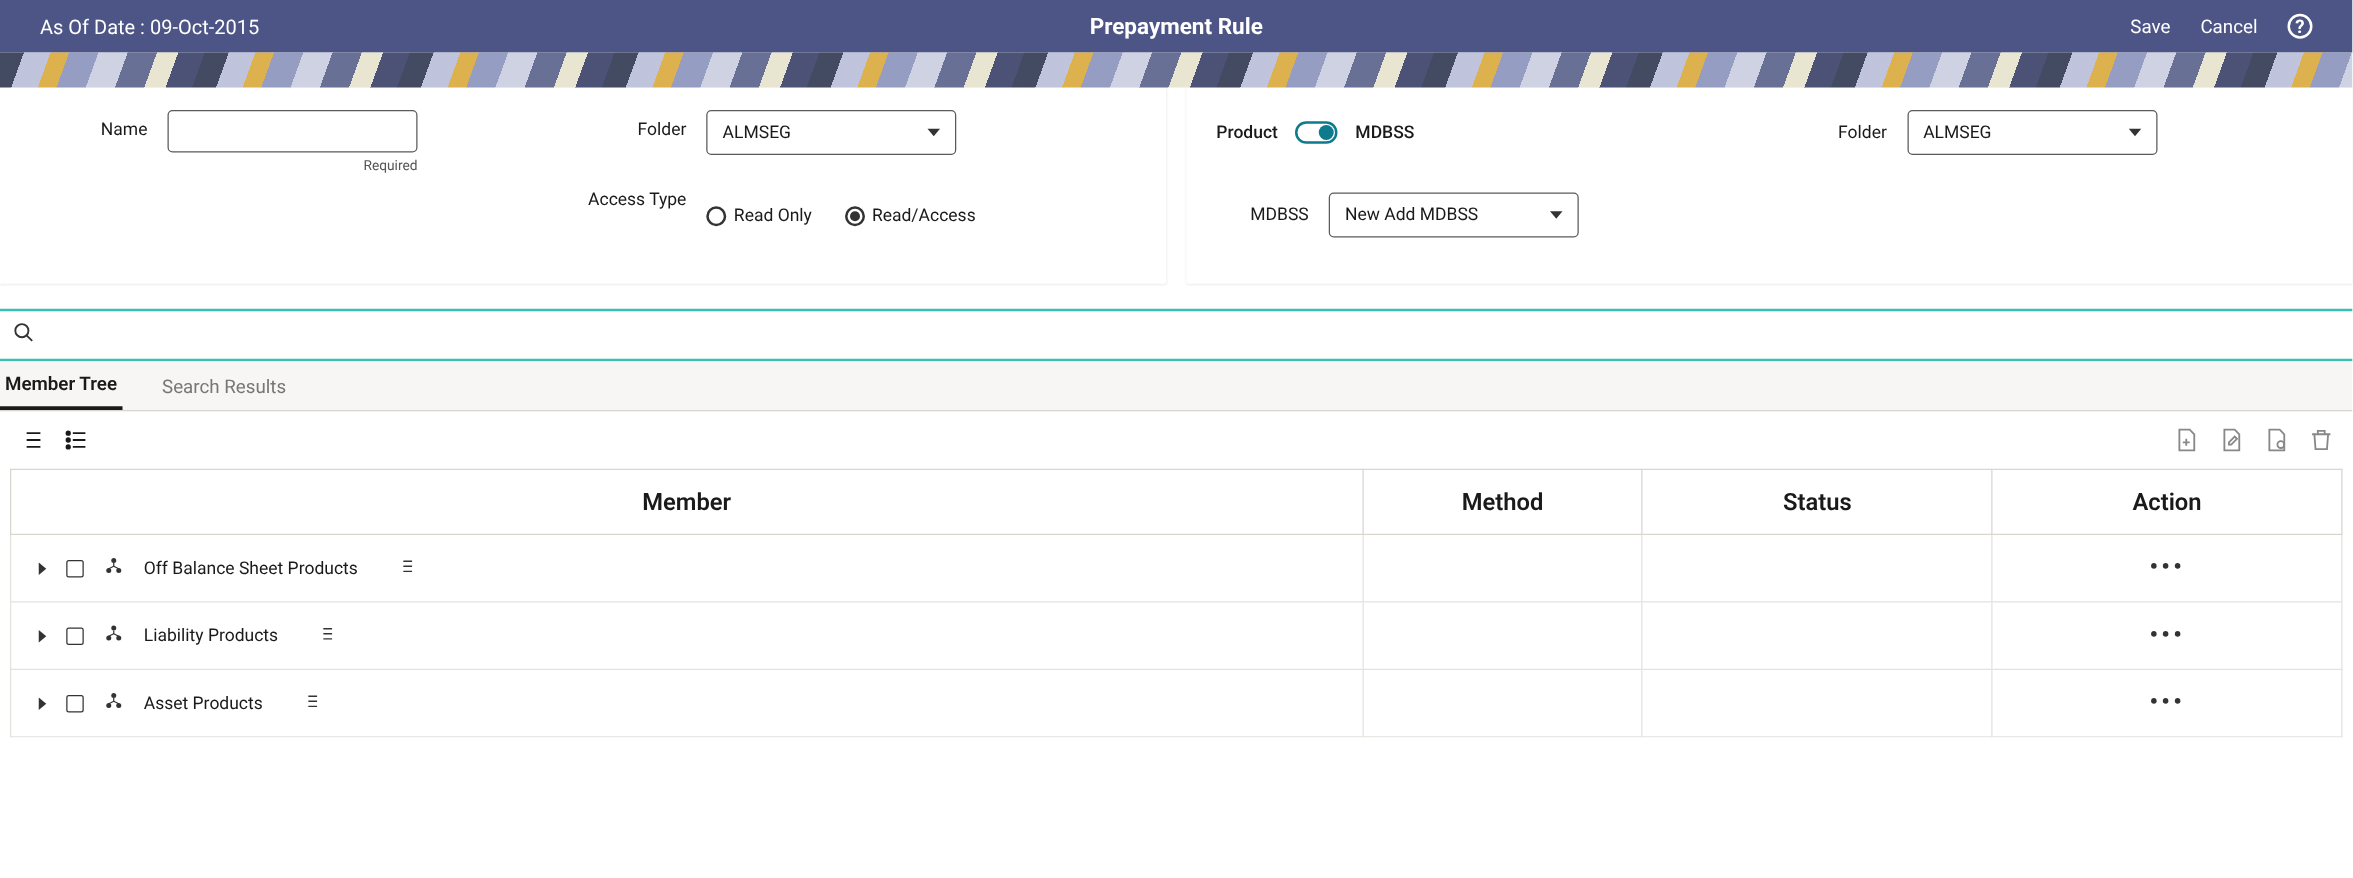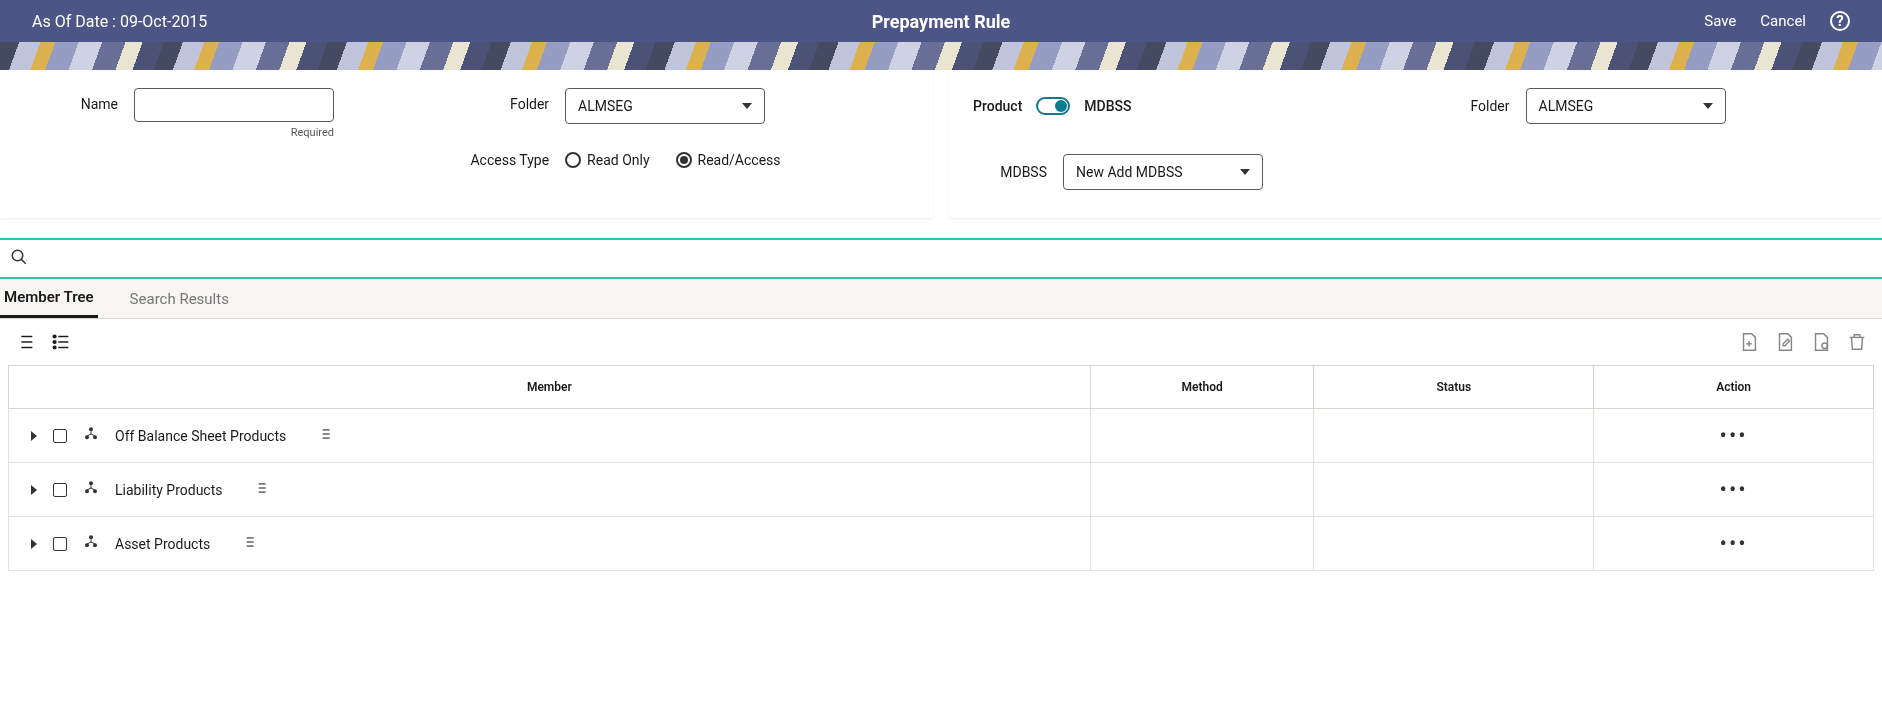--- a/index.html
+++ b/index.html
@@ -69,21 +69,21 @@
 
   .select {
     display: flex; align-items: center; justify-content: space-between;
     cursor: pointer; height: 36px; padding: 0 12px;
   }
   .select .caret {
     width: 0; height: 0; border-left: 5px solid transparent; border-right: 5px solid transparent;
     border-top: 6px solid #333;
   }
 
-  .access-group { display: flex; align-items: center; gap: 26px; }
+  .access-group { display: flex; align-items: center; gap: 26px; margin-top: 13px; }
   .radio-opt { display: flex; align-items: center; gap: 6px; font-size: 14px; }
   .radio {
     width: 16px; height: 16px; border: 2px solid #333; border-radius: 50%; position: relative;
     display: inline-block;
   }
   .radio.checked::after {
     content: ""; position: absolute; width: 8px; height: 8px; background: #333; border-radius: 50%;
     top: 2px; left: 2px;
   }
 
@@ -143,21 +143,21 @@
   table.tree {
     width: calc(100% - 16px);
     margin: 0 8px;
     border-collapse: collapse;
   }
   table.tree th {
     background: #fff;
     border: 1px solid #d9d6d0;
     padding: 14px 10px;
     font-weight: 600;
-    font-size: 12px;
+    font-size: 19px;
     text-align: center;
   }
   table.tree th:first-child { text-align:center;}
   table.tree td {
     border: 1px solid #e4e2dd;
     padding: 14px 10px;
     vertical-align: middle;
   }
   .member-cell { display: flex; align-items: center; gap: 16px; padding-left: 12px;}
   .expand-caret {

